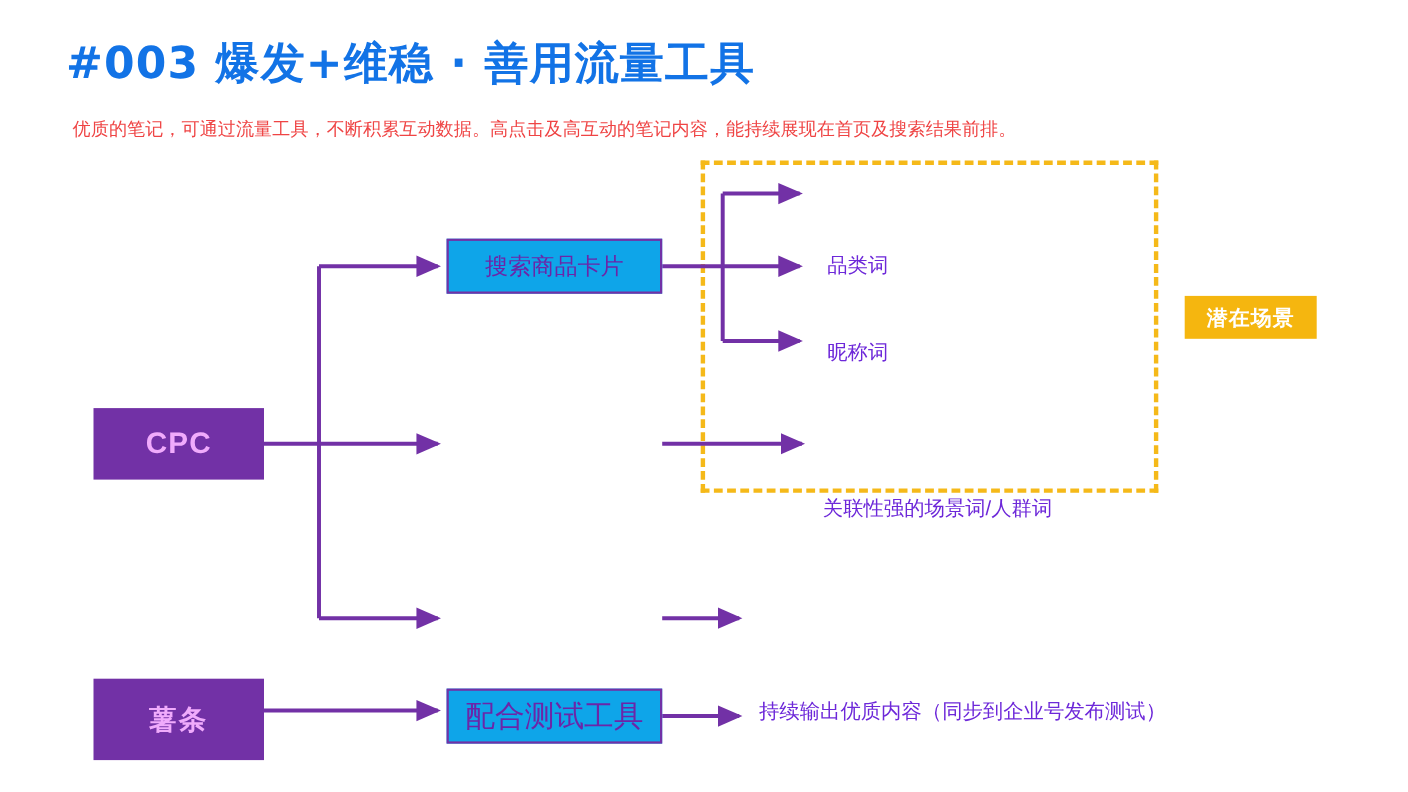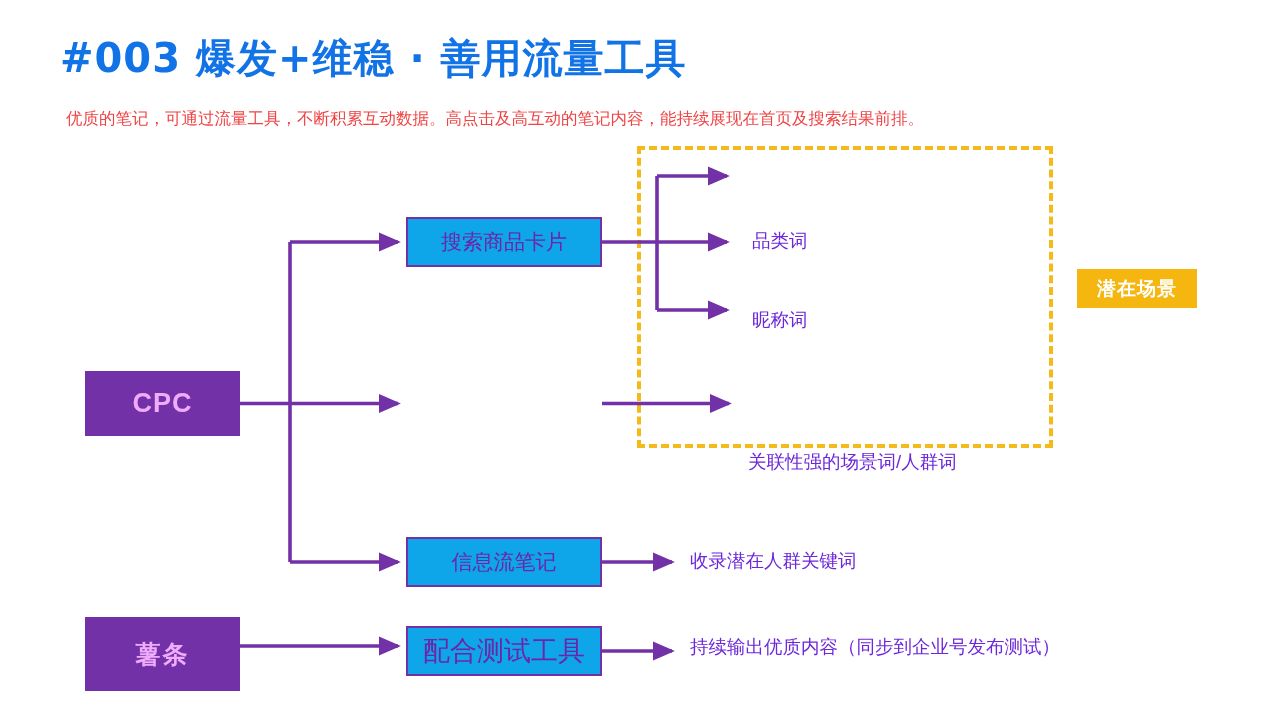--- a/index.html
+++ b/index.html
@@ -160,29 +160,27 @@
     </g>
   </svg>
 
   <div class="node node-filled n-cpc">CPC</div>
 
   <div class="node node-filled n-shutiao">薯条</div>
 
   <div class="node node-outline n-card">搜索商品卡片</div>
 
 
-  <div class="node node-outline n-feed">信息流笔记</div>
 
   <div class="node node-outline n-test">配合测试工具</div>
 
   <div class="leaf l-pinlei">品类词</div>
 
   <div class="leaf l-nicheng">昵称词</div>
 
   <div class="leaf l-scene">关联性强的场景词/人群词</div>
 
-  <div class="leaf l-kw">收录潜在人群关键词</div>
 
   <div class="leaf l-out">持续输出优质内容（同步到企业号发布测试）</div>
 
   <div class="badge">潜在场景</div>
 
 </div>
 
 </body></html>

